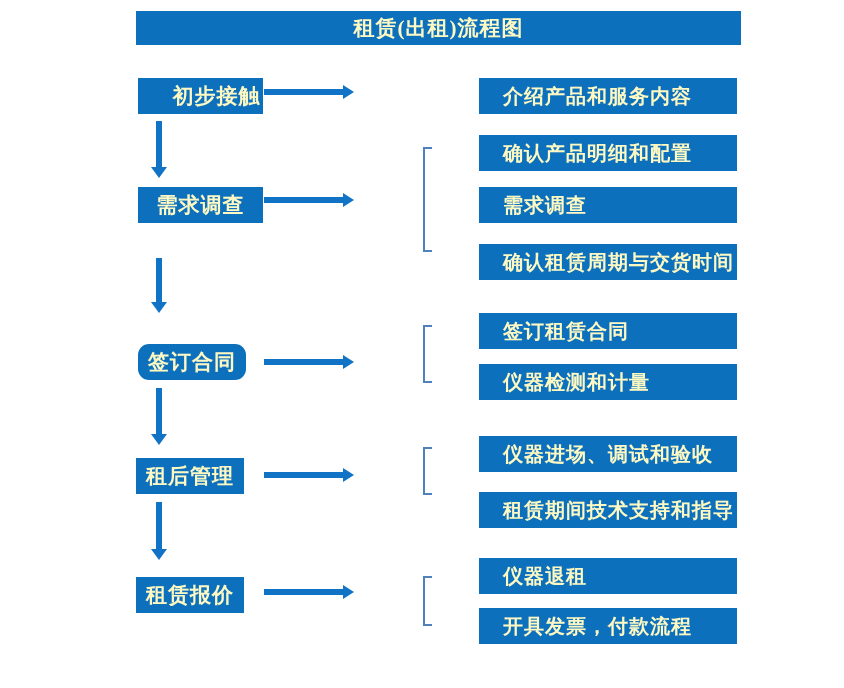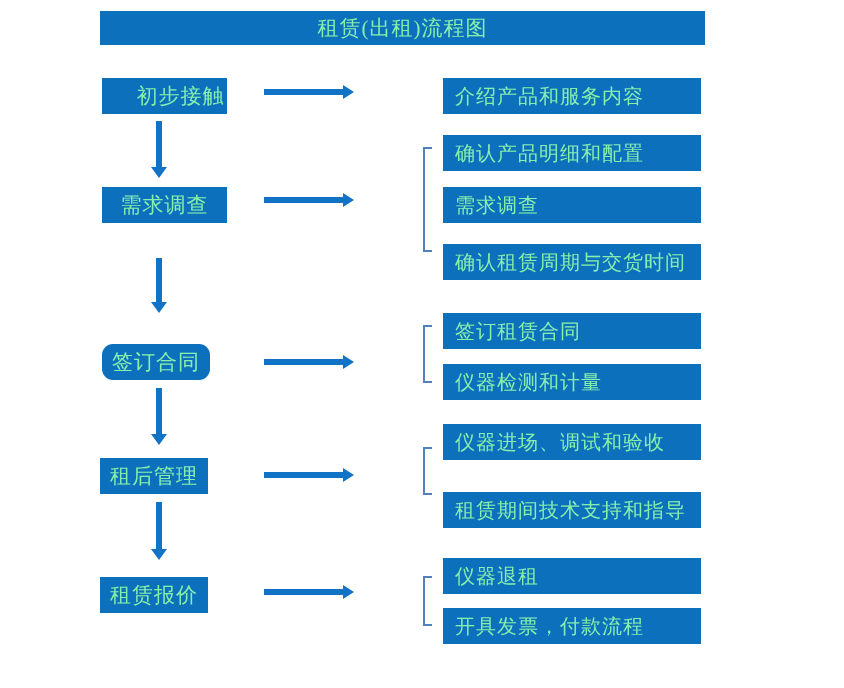--- a/index.html
+++ b/index.html
@@ -7,41 +7,42 @@
     position: relative;
     width: 844px;
     height: 688px;
     background: #ffffff;
     font-family: "Liberation Serif", "DejaVu Serif", serif;
     overflow: hidden;
   }
   .blue-box {
     position: absolute;
     background: #0c70bd;
-    color: #86efac;
-    font-weight: normal;
+    color: #fef9c3;
+    font-weight: bold;
     display: flex;
     align-items: center;
     box-sizing: border-box;
     letter-spacing: 1px;
     white-space: nowrap;
+    margin-left: 36px;
   }
   .title-bar {
     left: 100px; top: 11px; width: 605px; height: 34px;
     justify-content: center;
     font-size: 21px;
   }
   .step-box {
     height: 36px;
     justify-content: center;
     font-size: 21px;
   }
   .detail-box {
     left: 443px; width: 258px; height: 36px;
-    padding-left: 12px;
+    padding-left: 24px;
     font-size: 20px;
   }
   
   .v-arrow { position: absolute; width: 16px; }
   .v-arrow .shaft {
     position: absolute; left: 5px; top: 0; bottom: 10px; width: 6px;
     background: #1173c5;
   }
   .v-arrow .head {
     position: absolute; left: 0; bottom: 0;
@@ -131,19 +132,19 @@
 
   <div class="blue-box detail-box" style="top:78px;">介绍产品和服务内容</div>
 
   <div class="blue-box detail-box" style="top:135px;">确认产品明细和配置</div>
   <div class="blue-box detail-box" style="top:187px;">需求调查</div>
   <div class="blue-box detail-box" style="top:244px;">确认租赁周期与交货时间</div>
 
   <div class="blue-box detail-box" style="top:313px;">签订租赁合同</div>
   <div class="blue-box detail-box" style="top:364px;">仪器检测和计量</div>
 
-  <div class="blue-box detail-box" style="top:424px;text-align:right;">仪器进场、调试和验收</div>
+  <div class="blue-box detail-box" style="top:436px;text-align:right;">仪器进场、调试和验收</div>
   <div class="blue-box detail-box" style="top:492px;">租赁期间技术支持和指导</div>
 
   <div class="blue-box detail-box" style="top:558px;">仪器退租</div>
   <div class="blue-box detail-box" style="top:608px;">开具发票，付款流程</div>
 
 </div>
 
 </body></html>

